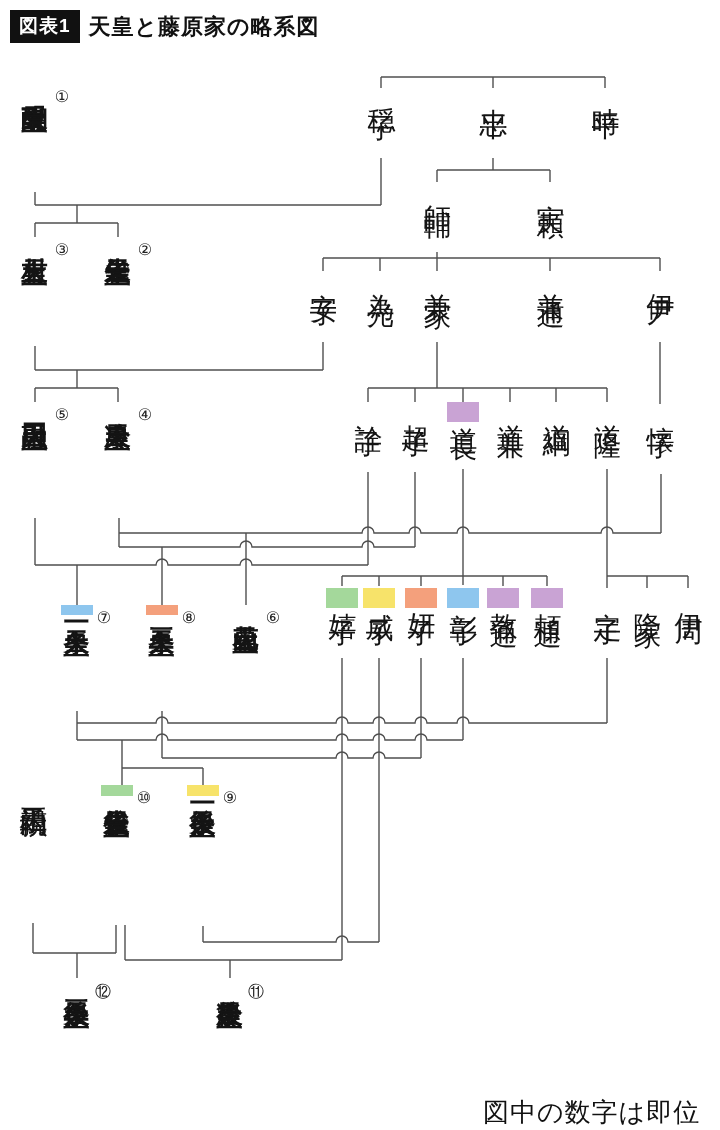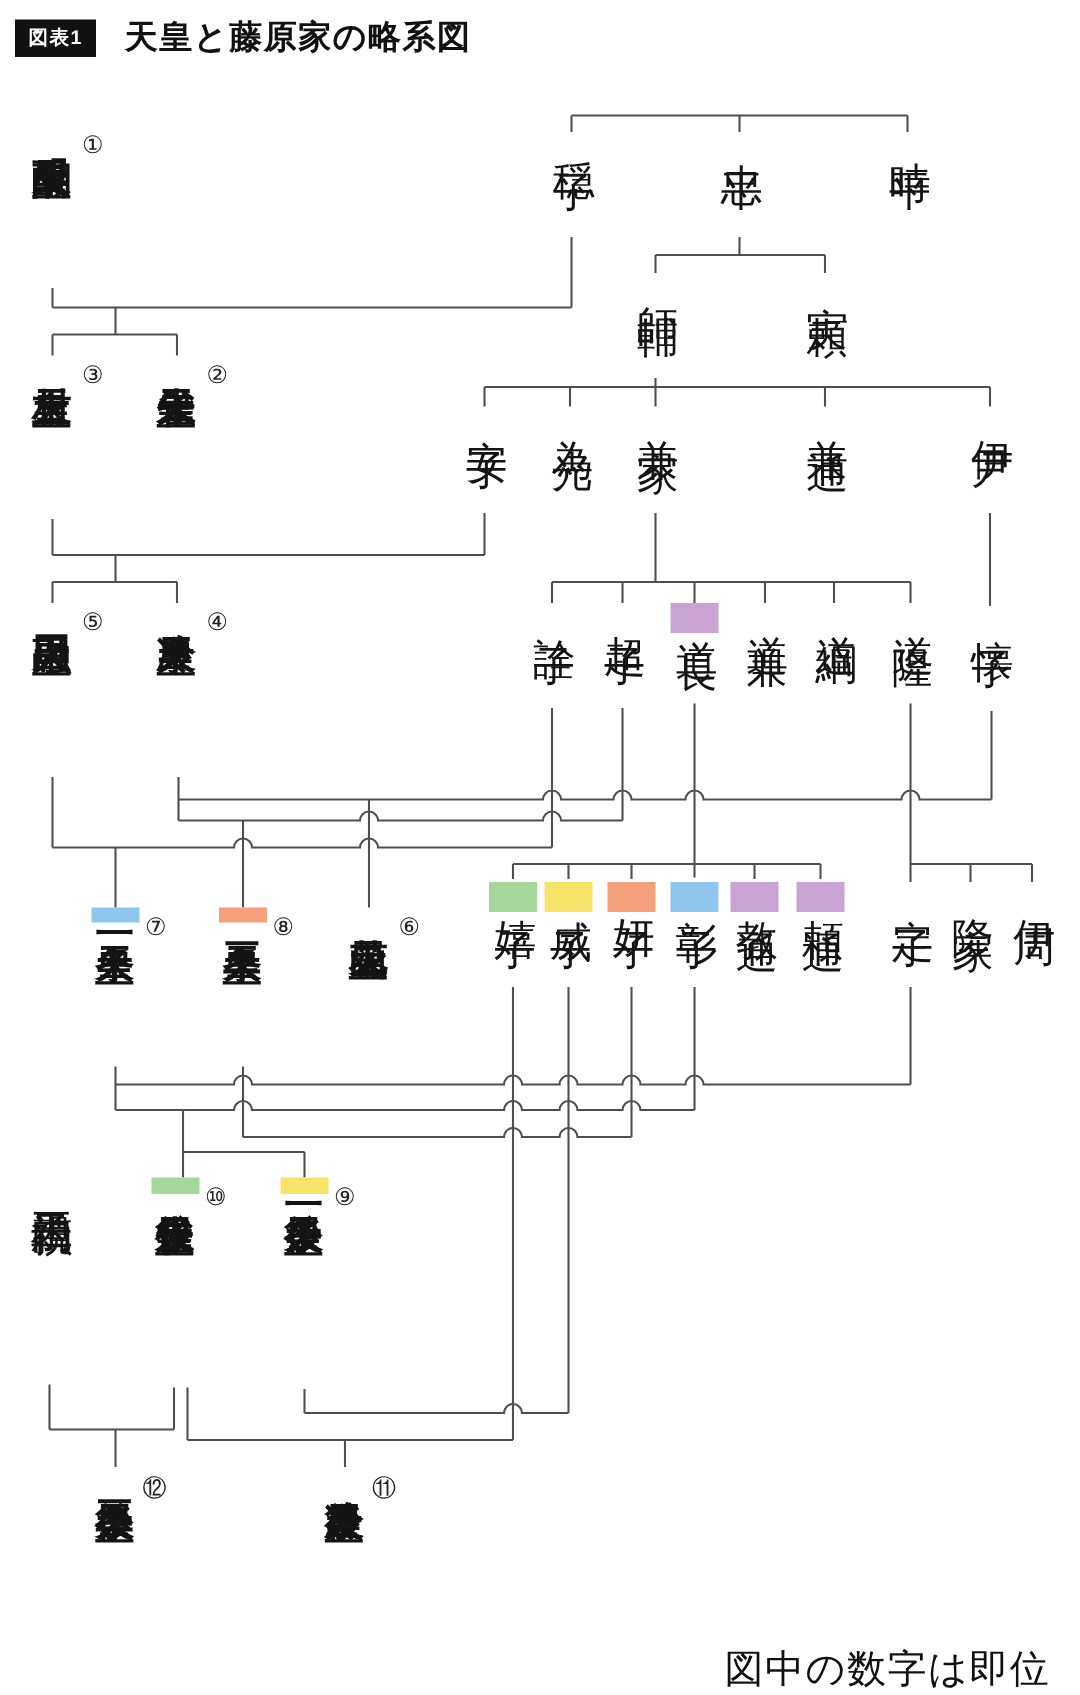--- a/index.html
+++ b/index.html
@@ -3,23 +3,23 @@
 <meta charset="utf-8">
 <style>
   html,body{margin:0;padding:0;background:#ffffff;}
   #canvas{
     position:relative;width:720px;height:1130px;background:#ffffff;overflow:hidden;
     font-family:"Liberation Serif", serif;
   }
   #wires{position:absolute;left:0;top:0;}
   .header{position:absolute;left:10px;top:10px;display:flex;align-items:center;
     font-family:"Liberation Sans", sans-serif;}
-  .badge{background:#111111;color:#ffffff;font-weight:700;font-size:13px;
+  .badge{background:#111111;color:#ffffff;font-weight:700;font-size:19px;
     padding:3px 9px 4px 9px;letter-spacing:1px;}
-  .figtitle{color:#111111;font-weight:700;font-size:22px;margin-left:19px;letter-spacing:1px;}
+  .figtitle{color:#111111;font-weight:700;font-size:22px;margin-left:9px;letter-spacing:1px;}
   .node{position:absolute;width:32px;display:flex;justify-content:center;
     box-sizing:border-box;}
   .node .vt{
     writing-mode:vertical-rl;text-orientation:upright;
     color:#141414;line-height:1;display:block;}
   .node.kin .vt{font-family:"Liberation Serif", serif;font-size:28px;font-weight:400;}
   .node.kin.two .vt{letter-spacing:7px;}
   .node.kin .vt{letter-spacing:0px;}
   .node.emperor .vt{font-family:"Liberation Sans", sans-serif;font-weight:700;
     font-size:26px;letter-spacing:1px;}

